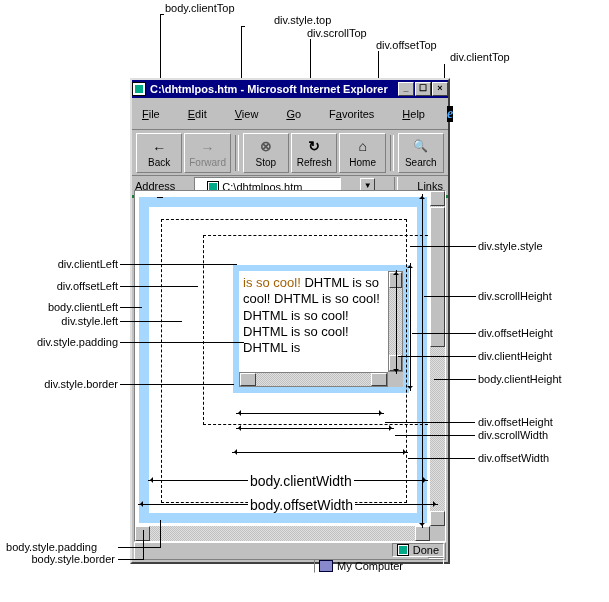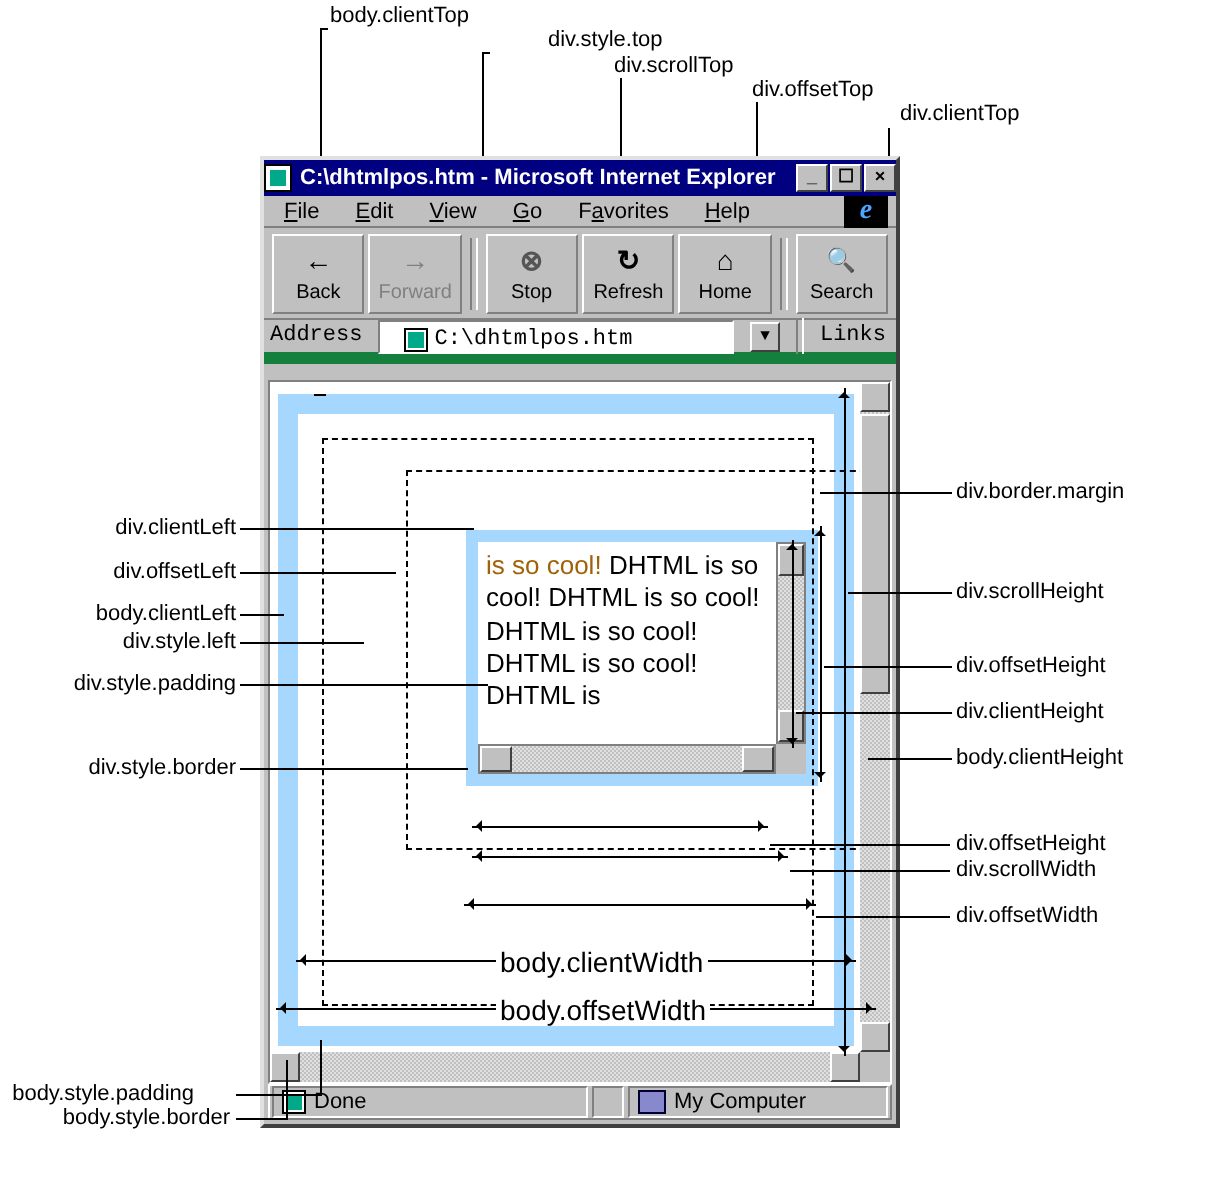--- a/index.html
+++ b/index.html
@@ -19,21 +19,21 @@
   .titlebar .doc-ico::after { content: ""; position: absolute; left: 2px; top: 2px; width: 8px; height: 8px; background: #0a8; }
   .titlebar .title-text { flex: 1; white-space: nowrap; overflow: hidden; }
   .titlebar .tb-btns { display: flex; gap: 1px; }
   .tb-btn {
     width: 16px; height: 14px; background: #c0c0c0; border: 1px solid;
     border-color: #fff #404040 #404040 #fff; font-size: 9px; line-height: 10px;
     text-align: center; font-family: Arial; color: #000;
   }
 
   .menubar {
-    height: 16px; display: flex; align-items: center; gap: 6px; padding: 0 4px;
+    height: 32px; display: flex; align-items: center; gap: 16px; padding: 0 4px;
     border-bottom: 1px solid #808080;
   }
   .menu-item { padding: 2px 6px; }
   .menu-item u { text-decoration: underline; }
   .menu-logo {
     margin-left: auto; width: 22px; height: 16px; background: #000;
     display: flex; align-items: center; justify-content: center; color: #4da6ff;
     font-weight: bold; font-style: italic; font-family: Georgia, serif; font-size: 14px;
   }
 
@@ -45,23 +45,22 @@
     width: 52px; height: 40px; border: 1px solid;
     border-color: #fff #808080 #808080 #fff;
     display: flex; flex-direction: column; align-items: center; justify-content: center;
     gap: 2px; font-size: 10px; color: #000;
   }
   .tool-btn.disabled { color: #808080; }
   .tool-sep { width: 4px; height: 36px; border-left: 1px solid #808080; border-right: 1px solid #fff; margin: 0 2px; }
   .tool-ico { width: 18px; height: 18px; display: flex; align-items: center; justify-content: center; font-size: 14px; font-weight: bold; }
 
   .addressbar {
-    height: 22px; display: flex; align-items: center; padding: 0 3px; gap: 8px;
-    border-bottom: 6px solid #15803d;
-    font-family: Liberation Mono, monospace;
+    height: 22px; display: flex; align-items: center; padding: 0 3px; gap: 19px;
+    border-bottom: 3px solid #15803d;
   }
   .addr-label { font-size: 11px; }
   .addr-input {
     flex: 1; height: 17px; background: #fff; border: 1px solid;
     border-color: #808080 #fff #fff #808080; display: flex; align-items: flex-end;
     padding: 0 12px; font-size: 11px; gap: 3px;
   }
   .addr-input .mini-ico { width: 12px; height: 12px; background: #fff; border: 1px solid #000; position: relative; }
   .addr-input .mini-ico::after { content:""; position:absolute; left:1px; top:1px; width:8px; height:8px; background:#0a8; }
   .addr-dd { width: 15px; height: 15px; background:#c0c0c0; border:1px solid; border-color:#fff #404040 #404040 #fff; text-align:center; font-size:8px; line-height:13px; }
@@ -133,21 +132,21 @@
     position: absolute; left:0; bottom:0; right:15px; height:15px;
     background: repeating-conic-gradient(#c0c0c0 0 25%, #e0e0e0 0 50%) 0 0/2px 2px;
   }
   .outer-scroll-h .arrow { top:0; bottom:0; width:15px; }
   .outer-scroll-h .arrow.l { left:0; } .outer-scroll-h .arrow.r { right:0; }
   .outer-corner { position:absolute; right:0; bottom:0; width:15px; height:15px; background:#c0c0c0; }
 
   .statusbar {
     position: absolute; left:2px; right:2px; bottom:2px; height:18px;
     background:#c0c0c0; border:1px solid; border-color:#fff #808080 #808080 #fff;
-    display:flex; align-items:flex-start; font-size:11px;
+    display:flex; align-items:flex-end; font-size:11px;flex-direction:column;
   }
   .status-cell { height:16px; border:1px solid; border-color:#808080 #fff #fff #808080; margin:0 1px; display:flex; align-items:center; padding:0 4px; gap:4px; }
   .status-cell.main { flex: 1; }
   .status-ico { width:12px; height:12px; background:#fff; border:1px solid #000; position:relative; }
   .status-ico::after { content:""; position:absolute; left:1px; top:1px; width:8px; height:8px; background:#0a8; }
   .comp-ico { width:14px; height:12px; background:#88c; border:1px solid #003; }
 
   
   .lbl { position: absolute; font-family: Arial, sans-serif; font-size: 11px; color: #000; white-space: nowrap; }
   .lbl.left { text-align: right; }
@@ -306,21 +305,21 @@
   <div class="line h" style="left:120px; top:286px; width:78px;"></div>
   <div class="line h" style="left:120px; top:307px; width:22px;"></div>
   <div class="line h" style="left:120px; top:321px; width:62px;"></div>
   <div class="line h" style="left:120px; top:342px; width:124px;"></div>
   <div class="line h" style="left:120px; top:384px; width:114px;"></div>
   <div class="line h" style="left:118px; top:547px; width:42px;"></div>
   <div class="line h" style="left:118px; top:559px; width:26px;"></div>
   <div class="line v" style="left:160px; top:520px; height:28px;"></div>
   <div class="line v" style="left:143px; top:530px; height:30px;"></div>
 
-  <div class="lbl" style="left:478px; top:240px;">div.border.margin</div>
+  <div class="lbl" style="left:478px; top:240px;">div.style.style</div>
   <div class="lbl" style="left:478px; top:290px;">div.scrollHeight</div>
   <div class="lbl" style="left:478px; top:327px;">div.offsetHeight</div>
   <div class="lbl" style="left:478px; top:350px;">div.clientHeight</div>
   <div class="lbl" style="left:478px; top:373px;">body.clientHeight</div>
   <div class="lbl" style="left:478px; top:416px;">div.offsetHeight</div>
   <div class="lbl" style="left:478px; top:429px;">div.scrollWidth</div>
   <div class="lbl" style="left:478px; top:452px;">div.offsetWidth</div>
 
   <div class="line h" style="left:410px; top:246px; width:66px;"></div>
   <div class="line h" style="left:424px; top:296px; width:52px;"></div>

